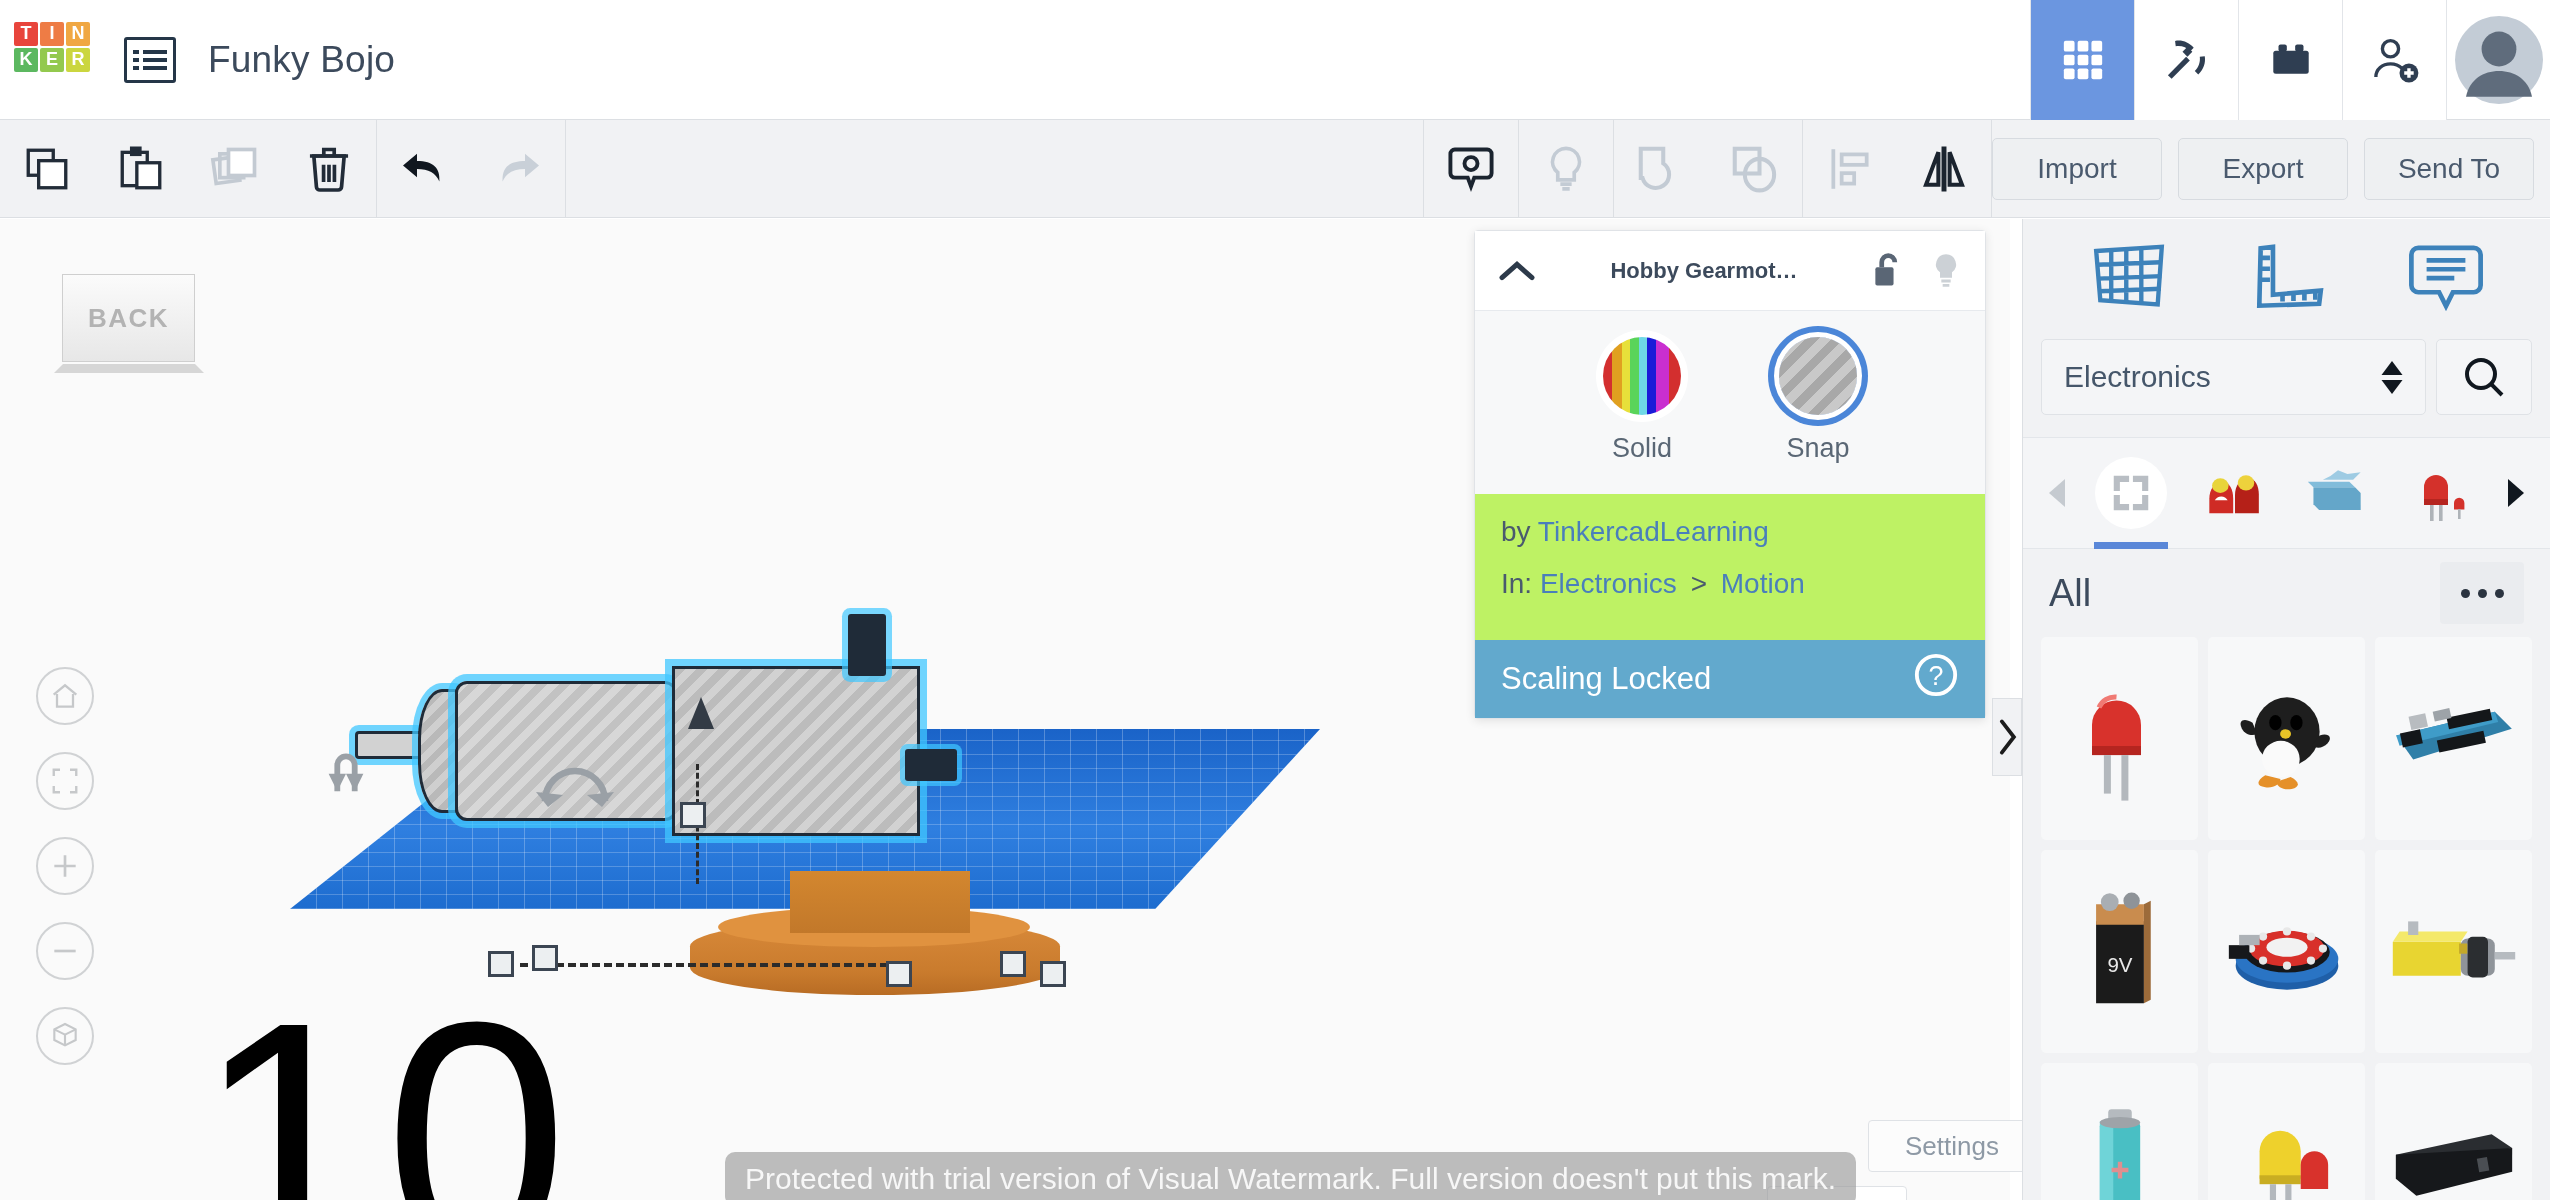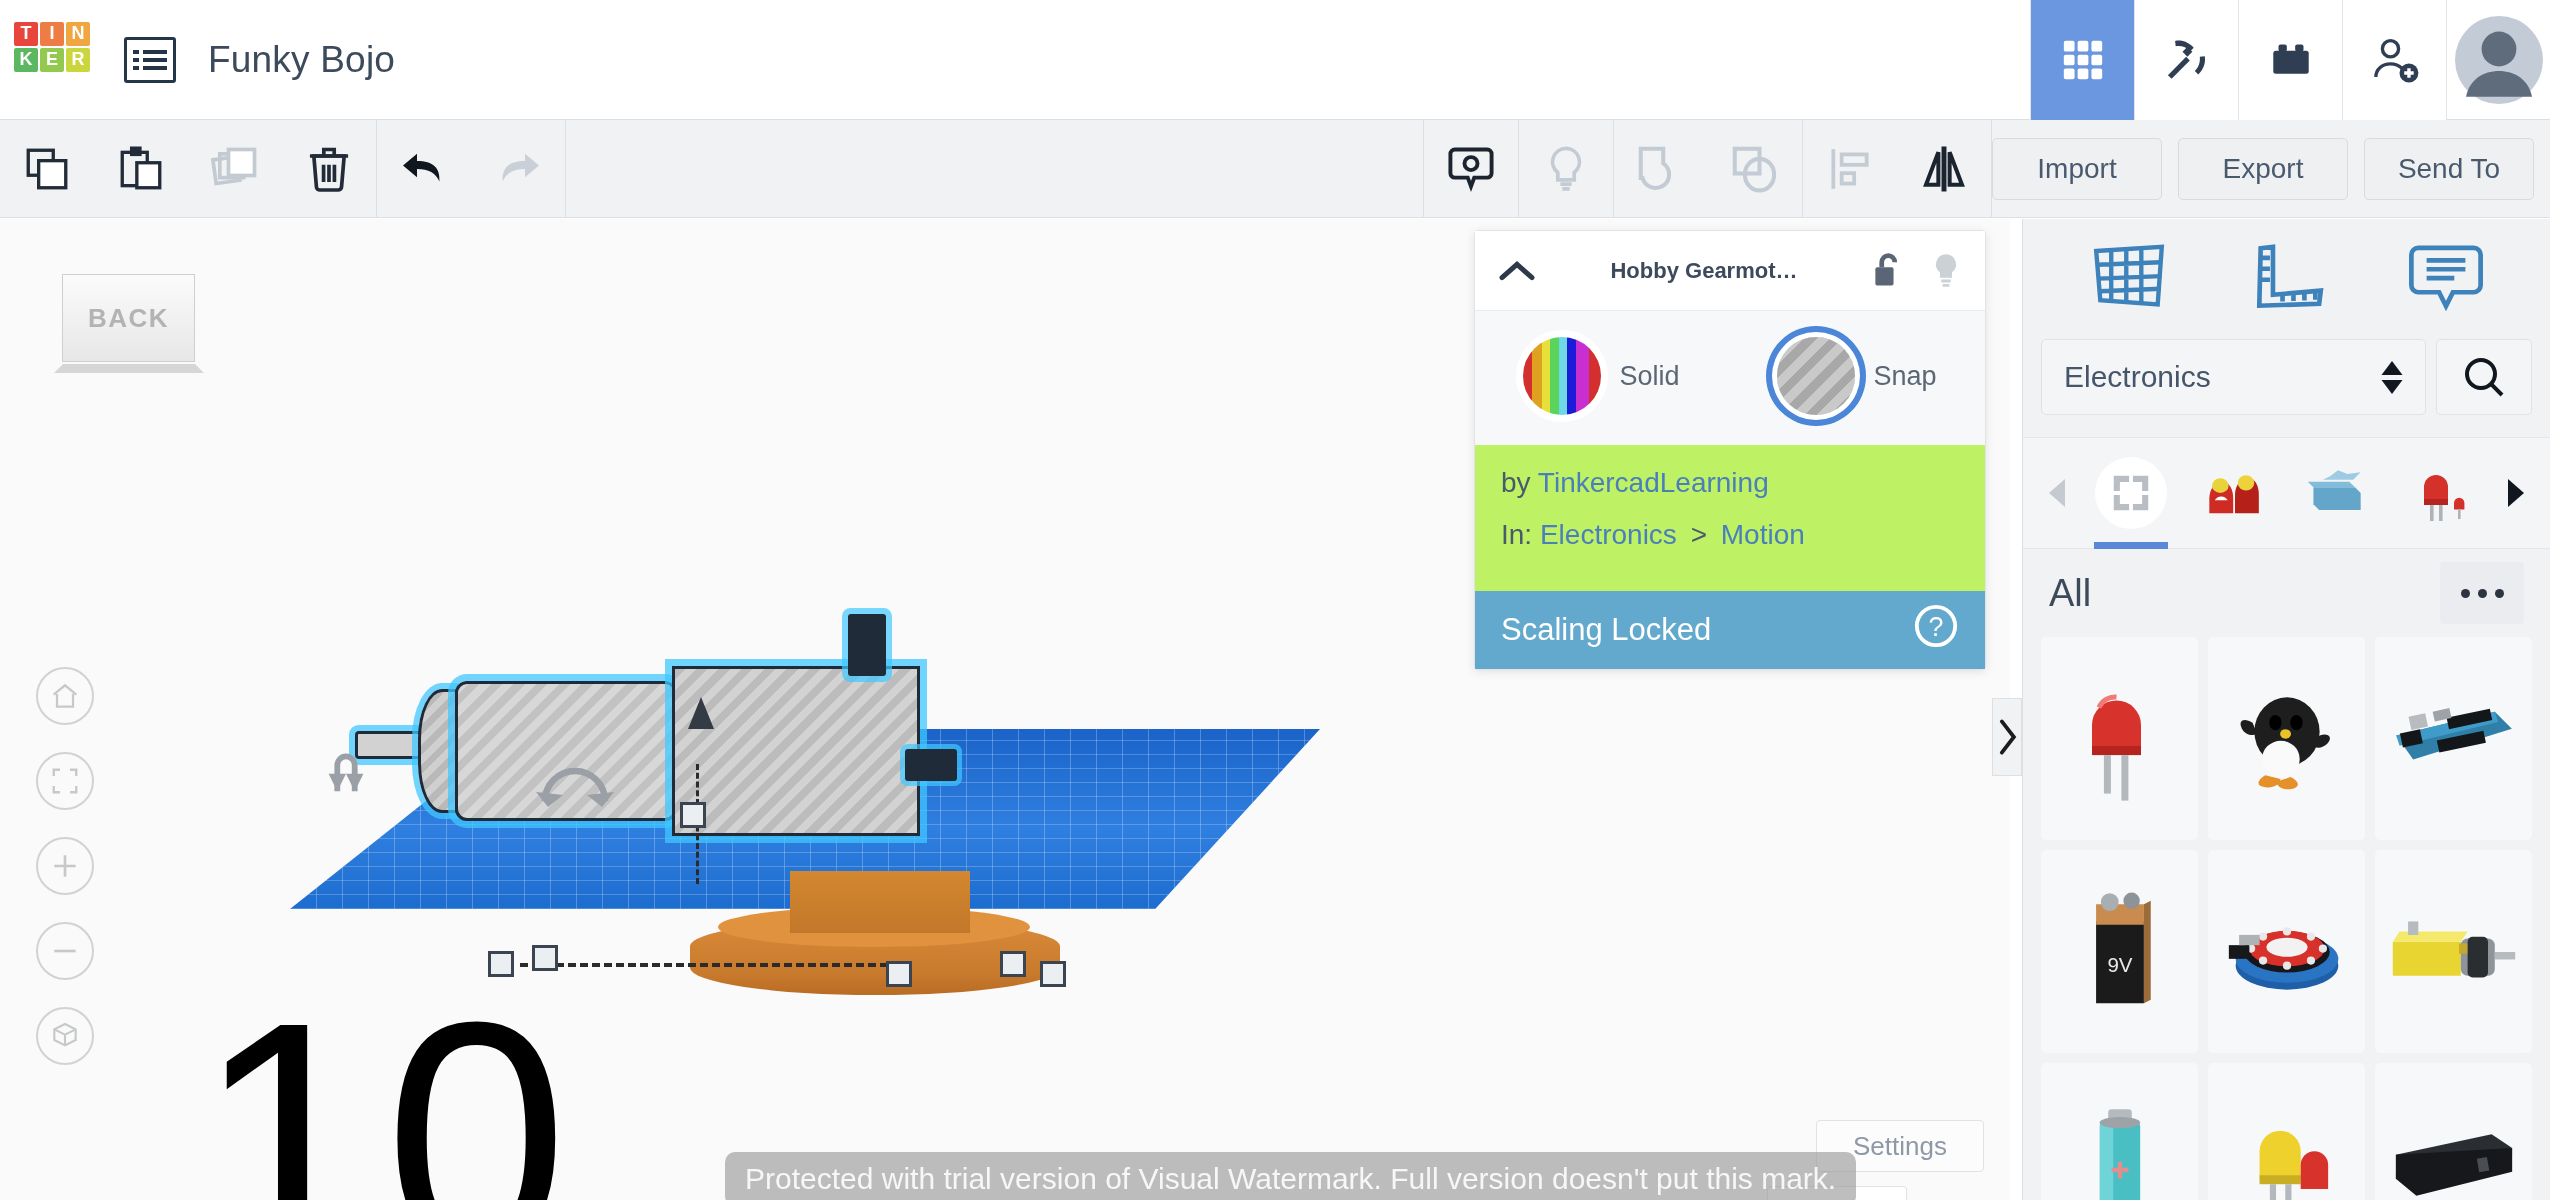--- a/index.html
+++ b/index.html
@@ -196,21 +196,21 @@
     border-bottom: 1px solid #e7eaee; background: #fff;
   }
   .props-title {
     flex: 1; text-align: center; font-size: 22px; color: #3c4a5c; font-weight: bold;
     white-space: nowrap; overflow: hidden;
   }
   .props-body {
     background: #f7f8f9; padding: 26px 0 30px; display: flex;
     justify-content: center; gap: 98px;
   }
-  .swatch-wrap { display: flex; flex-direction: row; align-items: center; gap: 18px; justify-content: flex-end; }
+  .swatch-wrap { display: flex; flex-direction: column; align-items: center; gap: 18px; justify-content: flex-end; }
   .swatch {
     width: 78px; height: 78px; border-radius: 50%;
     background:
       linear-gradient(90deg,
         #d32f2f 0%, #d32f2f 12%,
         #e0a020 12%, #e0a020 24%,
         #e7e03a 24%, #e7e03a 34%,
         #5ad45a 34%, #5ad45a 46%,
         #6fd8e6 46%, #6fd8e6 56%,
         #1b1bd8 56%, #1b1bd8 68%,
@@ -234,21 +234,21 @@
   .scaling-bar .q { margin-left: auto; }
 
   .panel-handle {
     position: absolute; left: 1992px; top: 698px; width: 30px; height: 78px;
     background: #f1f2f4; border: 1px solid #dcdfe3;
     display: flex; align-items: center; justify-content: center;
   }
 
   
   .settings-btn {
-    position: absolute; left: 1816px; top: 1120px; width: 168px; height: 52px;
+    position: absolute; left: 1868px; top: 1120px; width: 168px; height: 52px;
     border: 1px solid #dfe2e6; border-radius: 4px; background: #fcfcfc;
     display: flex; align-items: center; justify-content: center;
     color: #8e99a5; font-size: 26px;
   }
   .snapgrid-row {
     position: absolute; left: 1640px; top: 1186px;
     display: flex; align-items: center; gap: 14px;
   }
   .snapgrid-label { font-size: 25px; color: #6c7885; }
   .snapgrid-val {

